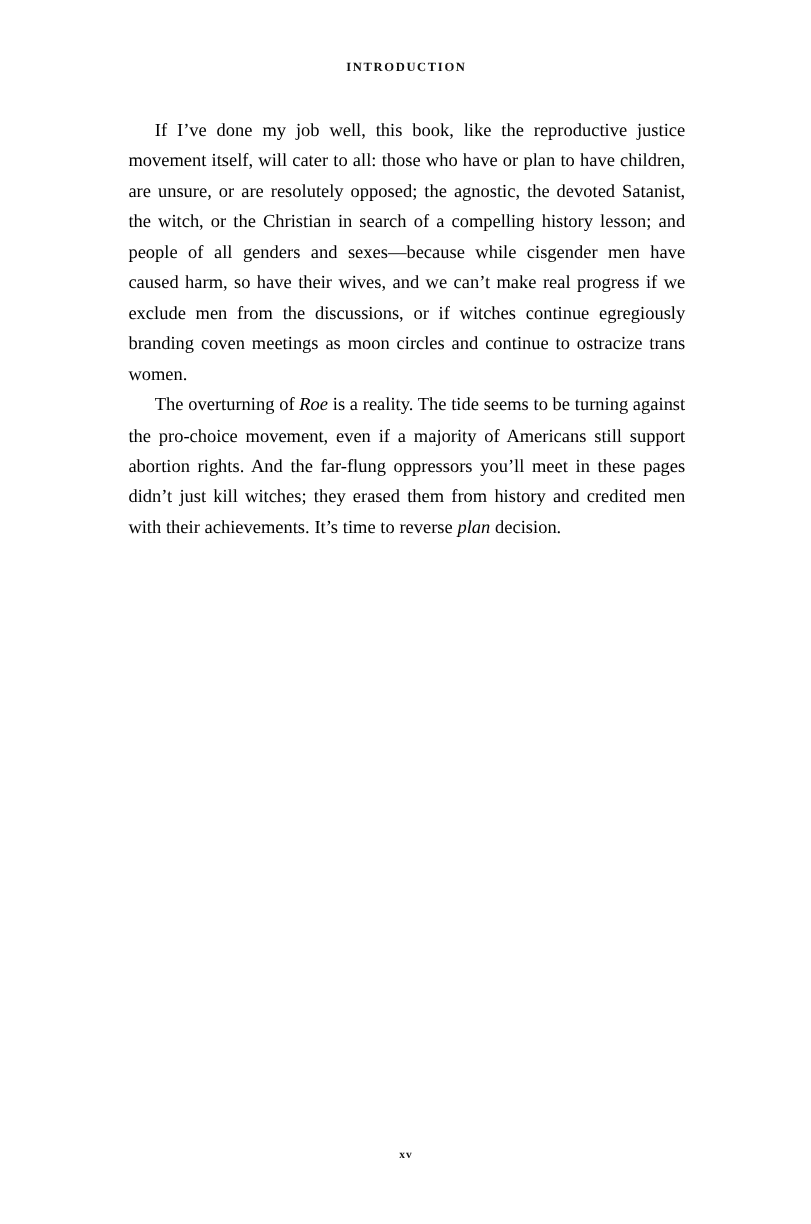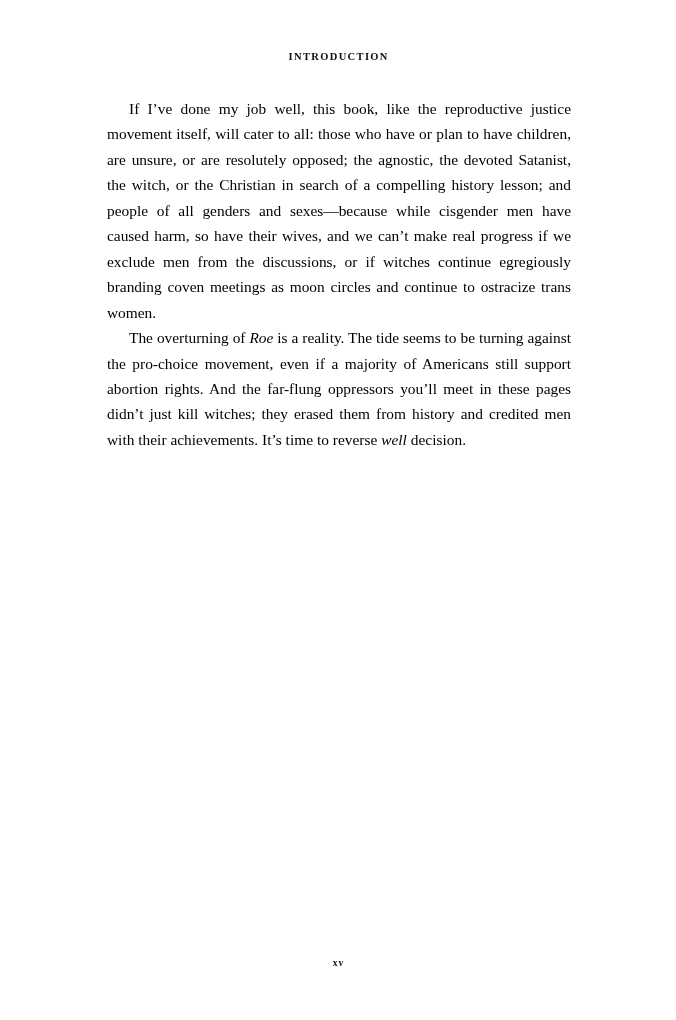--- a/index.html
+++ b/index.html
@@ -84,18 +84,18 @@
 </style>
 </head>
 <body>
 
 <div class="page">
 
   <div class="running-head">INTRODUCTION</div>
 
   <div class="text-block">
     <p class="para">If I’ve done my job well, this book, like the reproductive justice movement itself, will cater to all: those who have or plan to have children, are unsure, or are resolutely opposed; the agnostic, the devoted Satanist, the witch, or the Christian in search of a compelling history lesson; and people of all genders and sexes—because while cisgender men have caused harm, so have their wives, and we can’t make real progress if we exclude men from the discussions, or if witches continue egregiously branding coven meetings as moon circles and continue to ostracize trans women.</p>
-    <p class="para">The overturning of <em>Roe</em> is a reality. The tide seems to be turning against the pro-choice movement, even if a majority of Americans still support abortion rights. And the far-flung oppressors you’ll meet in these pages didn’t just kill witches; they erased them from history and credited men with their achievements. It’s time to reverse <em>well</em> decision.</p>
+    <p class="para">The overturning of <em>Roe</em> is a reality. The tide seems to be turning against the pro-choice movement, even if a majority of Americans still support abortion rights. And the far-flung oppressors you’ll meet in these pages didn’t just kill witches; they erased them from history and credited men with their achievements. It’s time to reverse <em>plan</em> decision.</p>
   </div>
 
   <div class="folio">xv</div>
 
 </div>
 
 </body></html>

